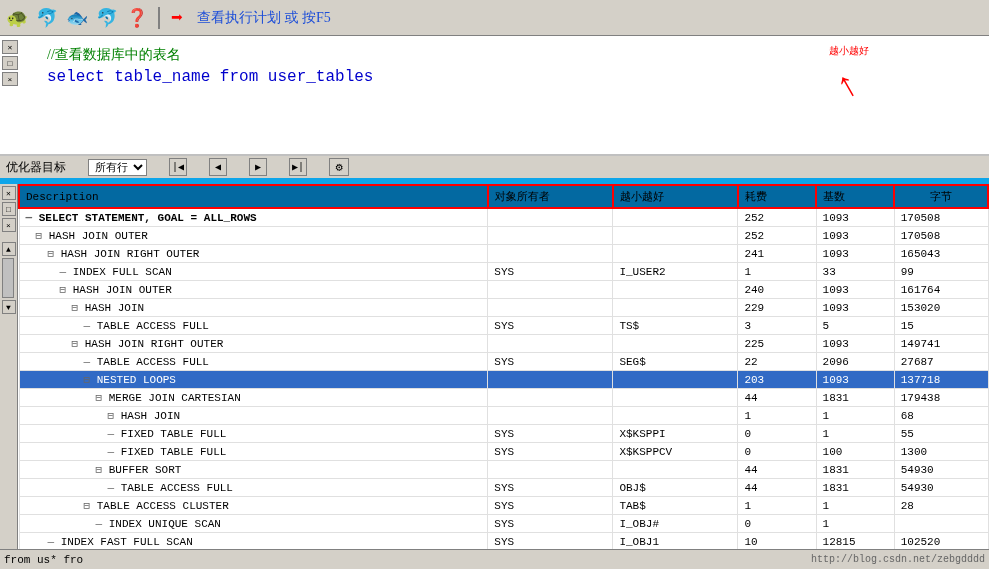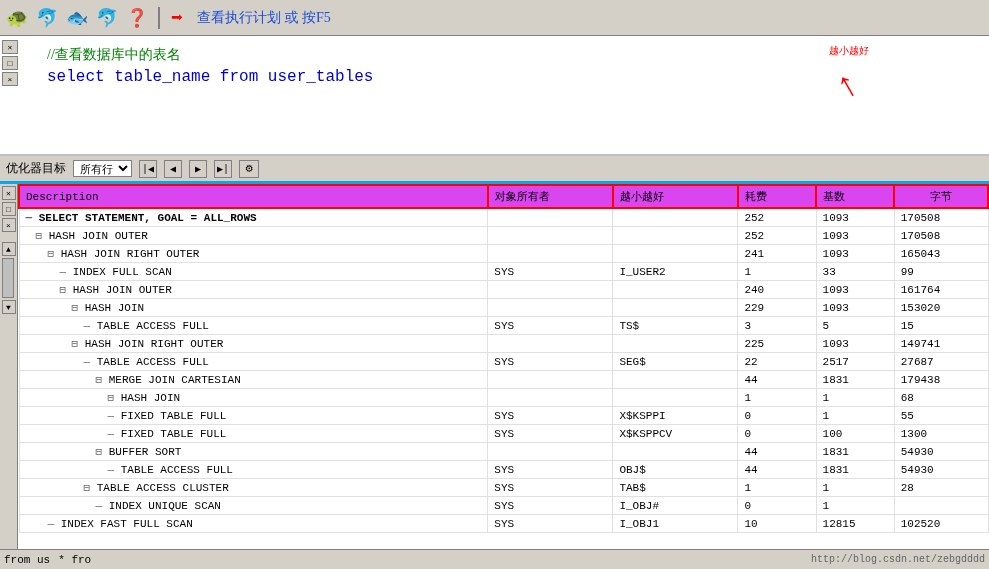--- a/index.html
+++ b/index.html
@@ -105,25 +105,25 @@
       top: 30px;
       right: 130px;
       color: red;
       font-size: 36px;
       transform: rotate(-30deg);
     }
 
     
     .optimizer-bar {
       background: #d4d0c8;
-      border-bottom: 3px solid #0ea5e9;
+      border-bottom: 6px solid #0ea5e9;
       padding: 3px 6px;
       display: flex;
       align-items: center;
-      gap: 7px;
+      gap: 22px;
       height: 28px;
     }
     .optimizer-label {
       font-family: 'SimSun', serif;
       font-size: 12px;
     }
     .optimizer-select {
       height: 17px;
       font-size: 11px;
       border: 1px solid #808080;
@@ -196,21 +196,21 @@
     thead th {
       background: #f0f0f0;
       border: 1px solid #c0c0c0;
       padding: 3px 6px;
       text-align: left;
       white-space: nowrap;
       font-weight: normal;
     }
     thead th.highlighted {
       border: 2px solid red;
-      background: #d946ef;
+      background: #0369a1;
     }
     tbody tr {
       background: white;
     }
     tbody tr.selected td {
       background: #316ac5;
       color: white;
     }
     tbody td {
       border: 1px solid #e0e0e0;
@@ -228,21 +228,21 @@
       border-top: 1px solid #808080;
       display: flex;
       align-items: center;
       padding: 1px 4px;
       font-size: 11px;
       height: 20px;
       justify-content: space-between;
     }
     .status-left {
       display: flex;
-      gap: 8px;
+      gap: 0;
     }
     .status-right {
       color: #666;
       font-size: 10px;
     }
   </style>
 </head>
 <body>
 
 <div class="toolbar">
@@ -370,22 +370,30 @@
             <td></td>
             <td>225</td>
             <td>1093</td>
             <td>149741</td>
           </tr>
           <tr>
             <td style="padding-left: 64px;"><span class="tree-prefix">— </span>TABLE ACCESS FULL</td>
             <td>SYS</td>
             <td>SEG$</td>
             <td>22</td>
-            <td>2517</td>
+            <td>2096</td>
             <td>27687</td>
+          </tr>
+          <tr class="selected">
+            <td style="padding-left: 64px;"><span class="tree-prefix">⊟ </span>NESTED LOOPS</td>
+            <td></td>
+            <td></td>
+            <td>203</td>
+            <td>1093</td>
+            <td>137718</td>
           </tr>
           <tr>
             <td style="padding-left: 76px;"><span class="tree-prefix">⊟ </span>MERGE JOIN CARTESIAN</td>
             <td></td>
             <td></td>
             <td>44</td>
             <td>1831</td>
             <td>179438</td>
           </tr>
           <tr>

